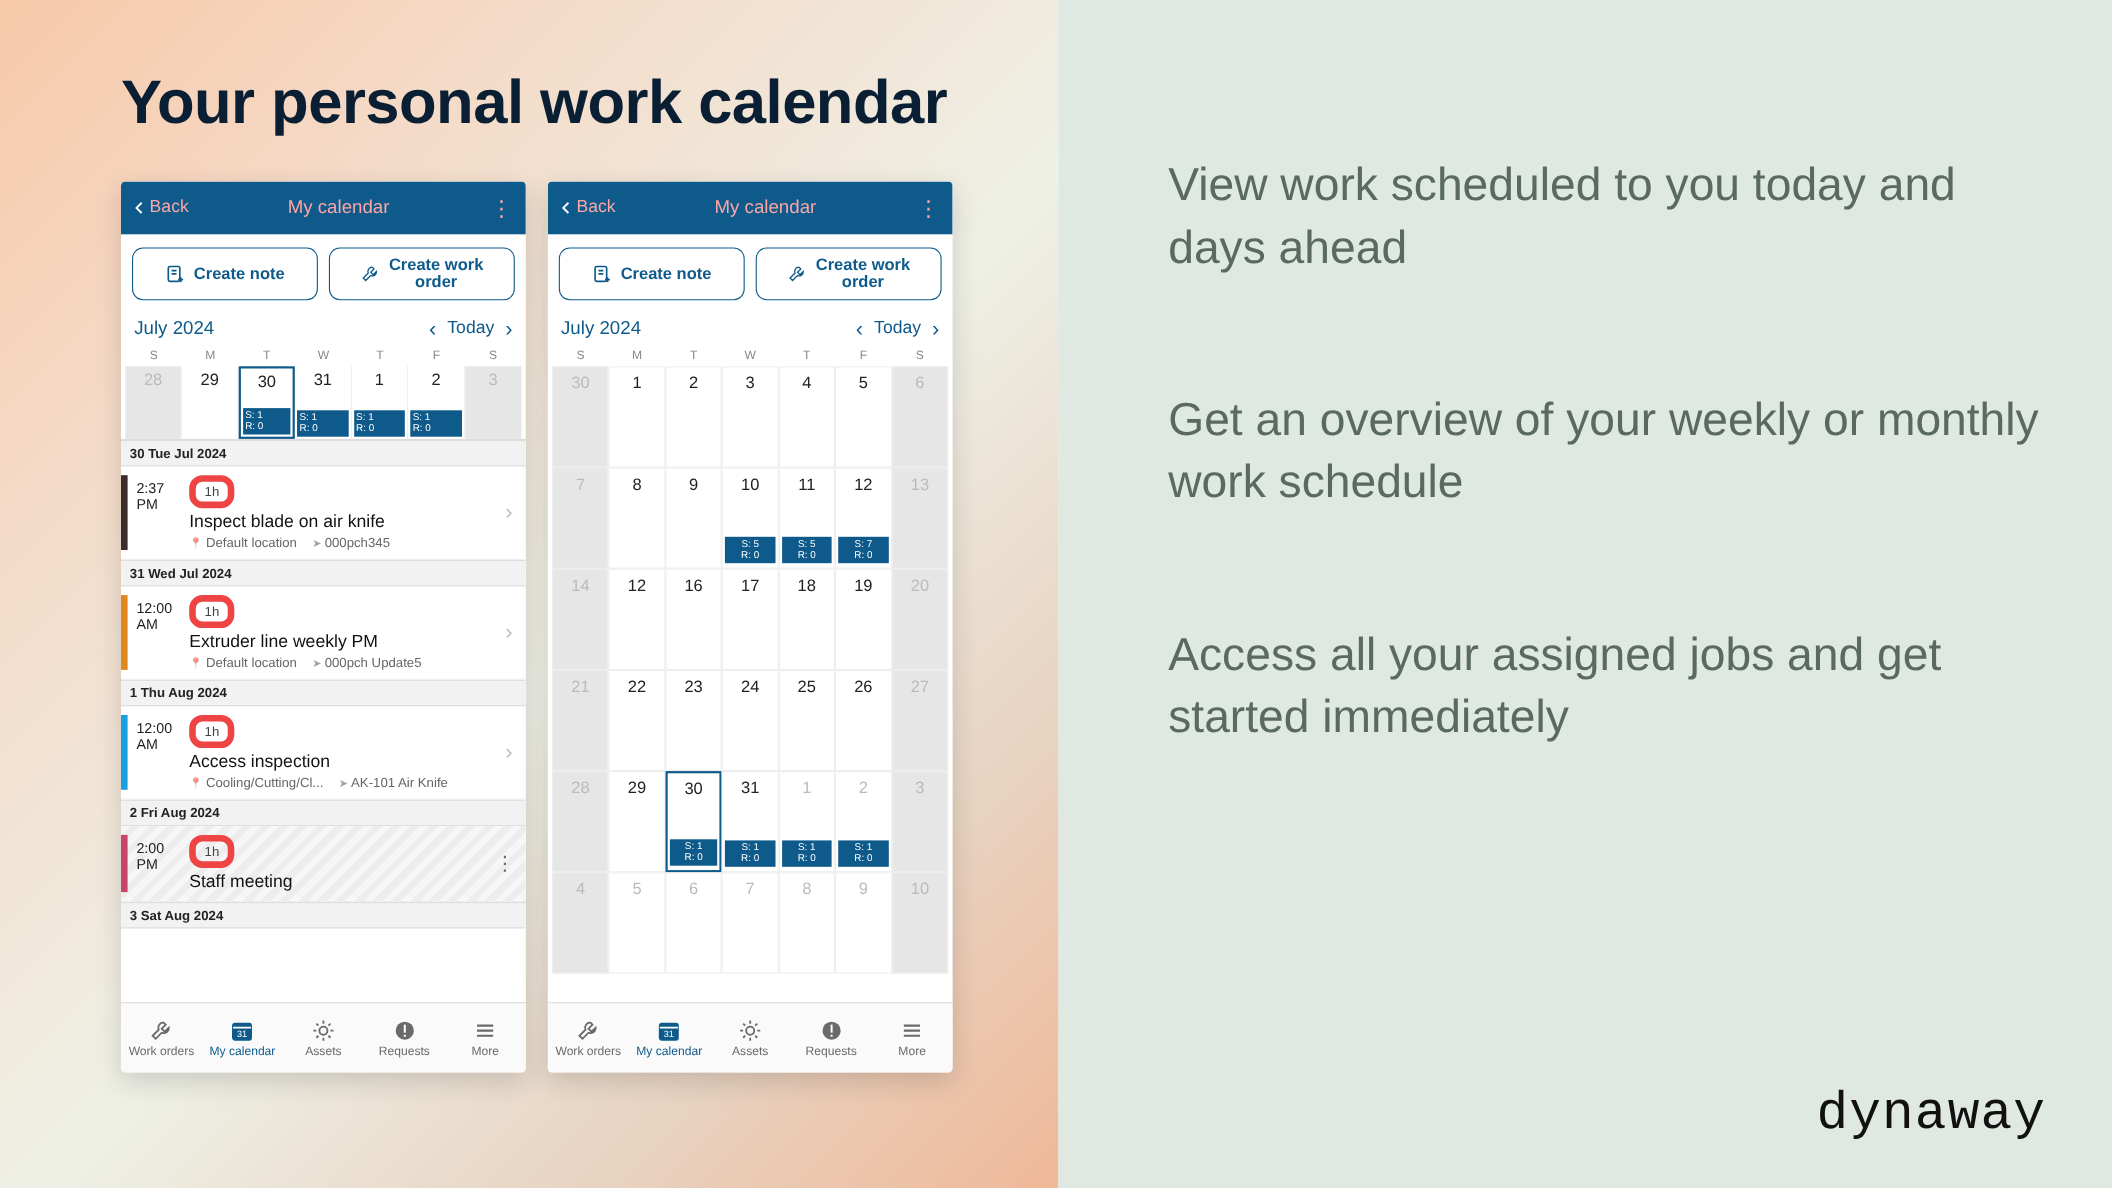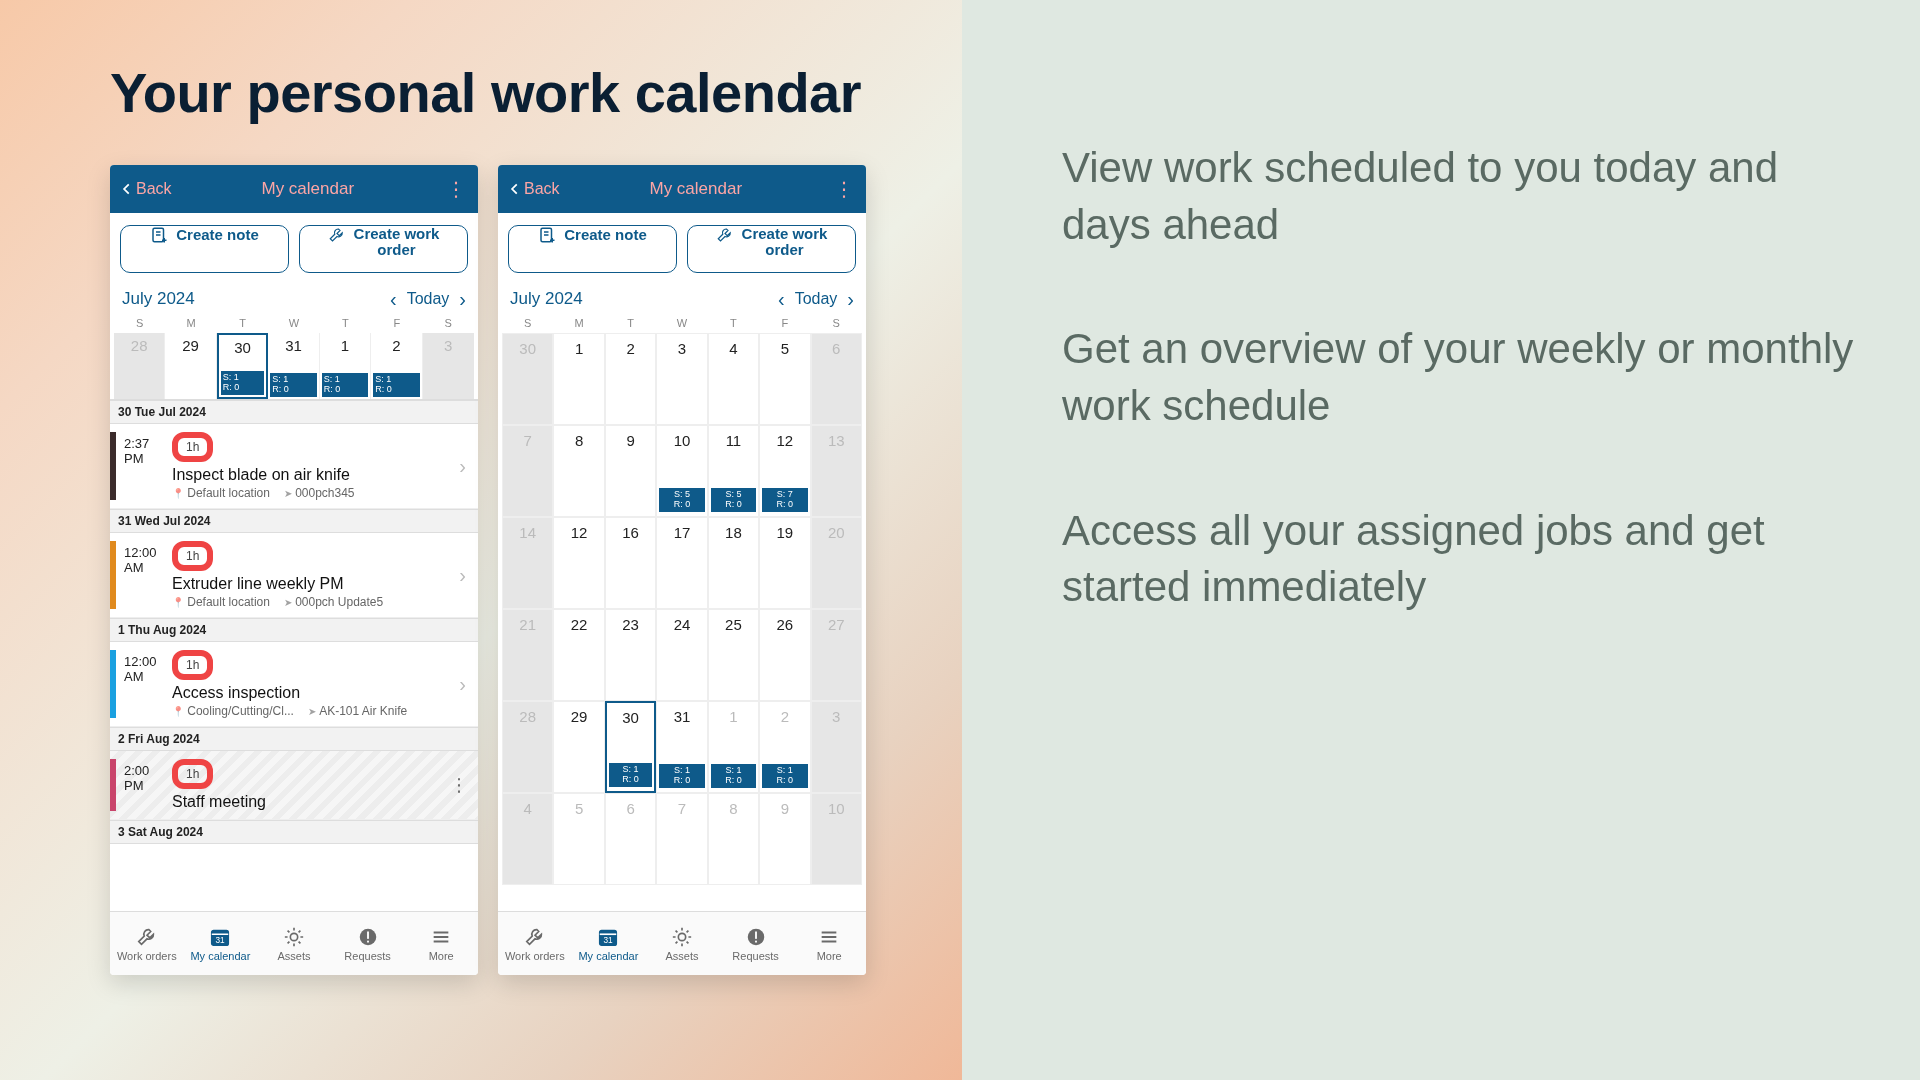--- a/index.html
+++ b/index.html
@@ -24,21 +24,21 @@
   }
   .appbar { background: #0e5a8a; color: #fca5a5; height: 48px; display: flex; align-items: center; padding: 0 10px; }
   .appbar .back { display: flex; align-items: center; gap: 2px; font-size: 16px; }
   .appbar .back svg { width: 14px; height: 14px; }
   .appbar .title { flex: 1; text-align: center; font-size: 17px; font-weight: 500; }
   .appbar .kebab { width: 24px; text-align: center; font-size: 20px; letter-spacing: 0; }
 
   .actions { display: flex; gap: 10px; padding: 12px 10px 6px; }
   .actbtn {
     flex: 1; border: 1.5px solid #0e5a8a; color: #0e5a8a; border-radius: 10px;
-    height: 48px; display: flex; justify-content: center; gap: 8px;
+    height: 48px; display: flex; align-items: center; justify-content: center; gap: 8px;
     font-weight: 700; font-size: 15px; background: #fff;
   }
   .actbtn .lbl.two { line-height: 1.05; text-align: center; }
   .actbtn svg { width: 18px; height: 18px; }
 
   .monthrow { display: flex; align-items: flex-start; padding: 10px 12px 4px; }
   .monthrow .ml { color: #0e5a8a; font-size: 17px; }
   .monthrow .sp { flex: 1; }
   .monthrow .nav { color: #0e5a8a; display: flex; align-items: center; gap: 10px; font-size: 16px; }
   .monthrow .nav .chev { font-size: 20px; line-height: 1; }
@@ -80,21 +80,21 @@
   .mcell.weekend { background: #e6e6e6; }
   .mcell.dis .dn { color: #bbb; }
   .mcell.sel { border: 2px solid #0e5a8a; }
   .mcell .tag { bottom: 4px; text-align: center; }
 
   .tabbar { height: 64px; border-top: 1px solid #ddd; display: grid; grid-template-columns: repeat(5,1fr); background:#fafafa;}
   .tab { display: flex; flex-direction: column; align-items: center; justify-content: center; gap: 2px; font-size: 11px; color: #6a6a6a; }
   .tab.active { color: #0e5a8a; }
   .tab svg { width: 22px; height: 22px; }
 
-  .bullets { display: flex; flex-direction: column; gap: 68px; }
+  .bullets { display: flex; flex-direction: column; gap: 100px; }
   .bullets p { font-size: 42px; color: #5a6a63; line-height: 1.35; }
   .brand { align-self: flex-end; font-size: 48px; color: #111; letter-spacing: 1px; font-weight: 500; font-family: "Courier New", monospace; }
 
 </style>
 </head>
 <body>
 
 <div class="page">
   <div class="left">
     <h1 class="heading">Your personal work calendar</h1>
@@ -482,14 +482,15 @@
       </div>
     </div>
   </div>
 
   <div class="right">
     <div class="bullets" id="bullets">
         <p>View work scheduled to you today and days ahead</p>
         <p>Get an overview of your weekly or monthly work schedule</p>
         <p>Access all your assigned jobs and get started immediately</p>
       </div>
+    <div class="brand">dynaway</div>
   </div>
 </div>
 
 </body></html>

